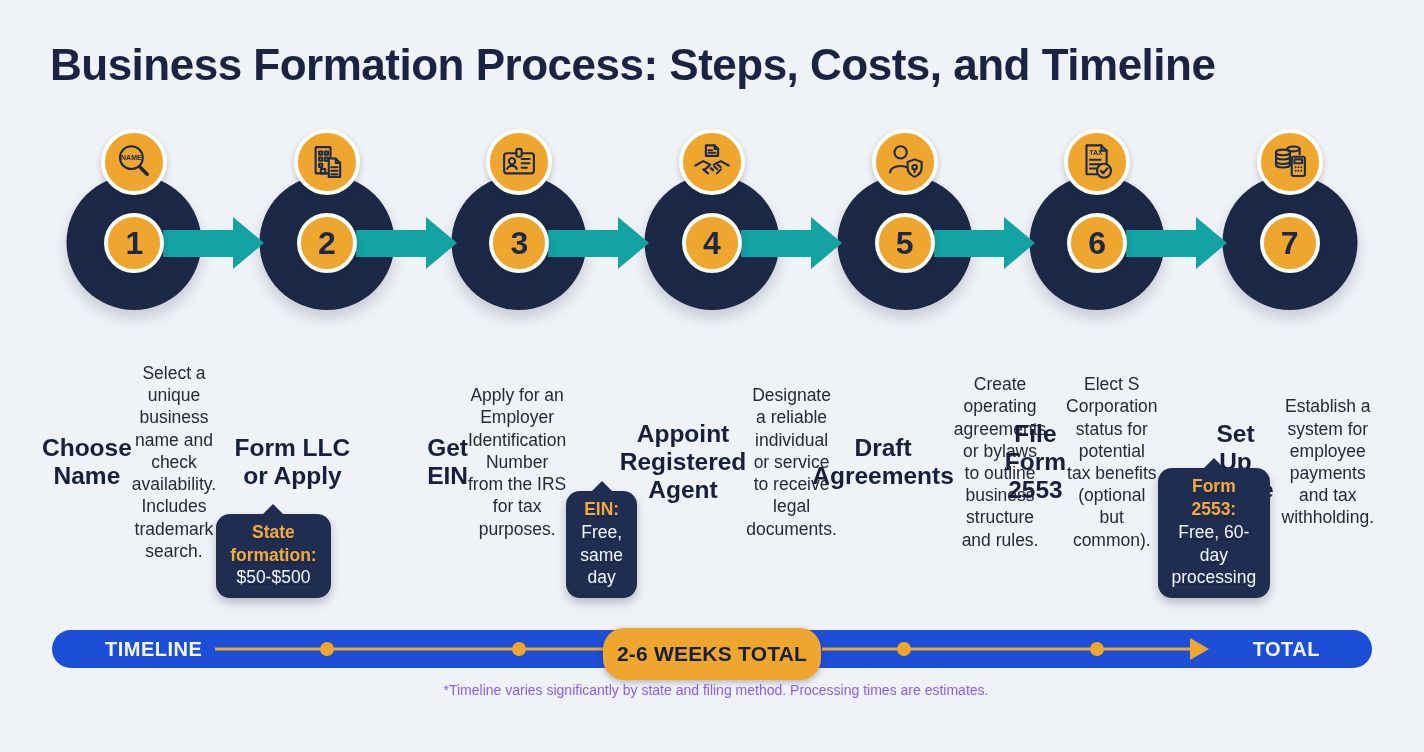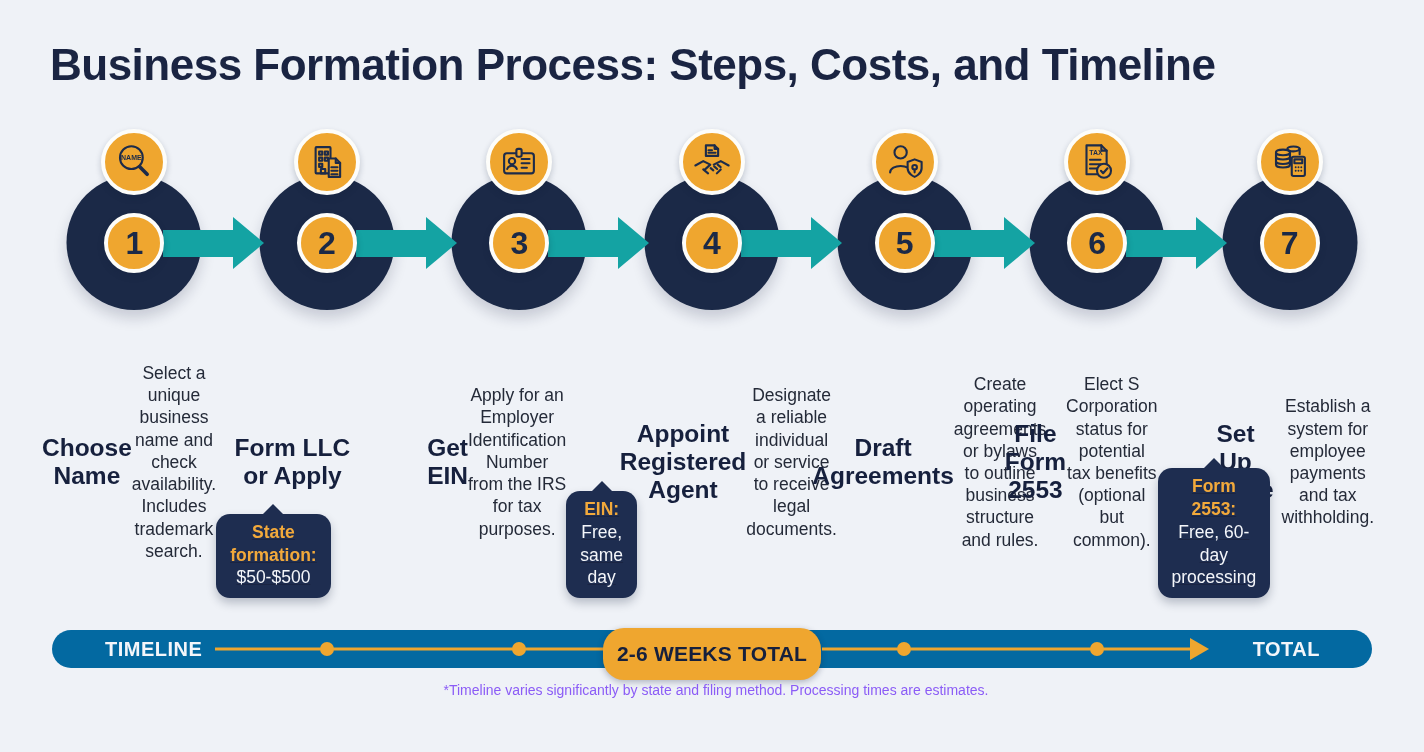--- a/index.html
+++ b/index.html
@@ -83,21 +83,21 @@
     content:''; position:absolute; top:-10px; left:50%; transform:translateX(-50%);
     border-left:11px solid transparent; border-right:11px solid transparent;
     border-bottom:11px solid #1E2D50;
   }
   .badge-label{ color:#F2A93B; font-weight:bold; }
   .badge-value{ color:#F4F6FA; }
 
   
   .timeline-bar{
     position:absolute; left:52px; top:630px; width:1320px; height:38px;
-    background:#0369a1; border-radius:19px;
+    background:#1d4ed8; border-radius:19px;
   }
   .tl-left{
     position:absolute; left:53px; top:50%; transform:translateY(-50%);
     color:#F4F6FA; font-size:20px; font-weight:bold; letter-spacing:.5px;
   }
   .tl-right{
     position:absolute; right:52px; top:50%; transform:translateY(-50%);
     color:#F4F6FA; font-size:20px; font-weight:bold; letter-spacing:.5px;margin-left:22px;
   }
   .tl-line{ position:absolute; top:50%; transform:translateY(-50%); height:3px; background:#EFA62F; }

